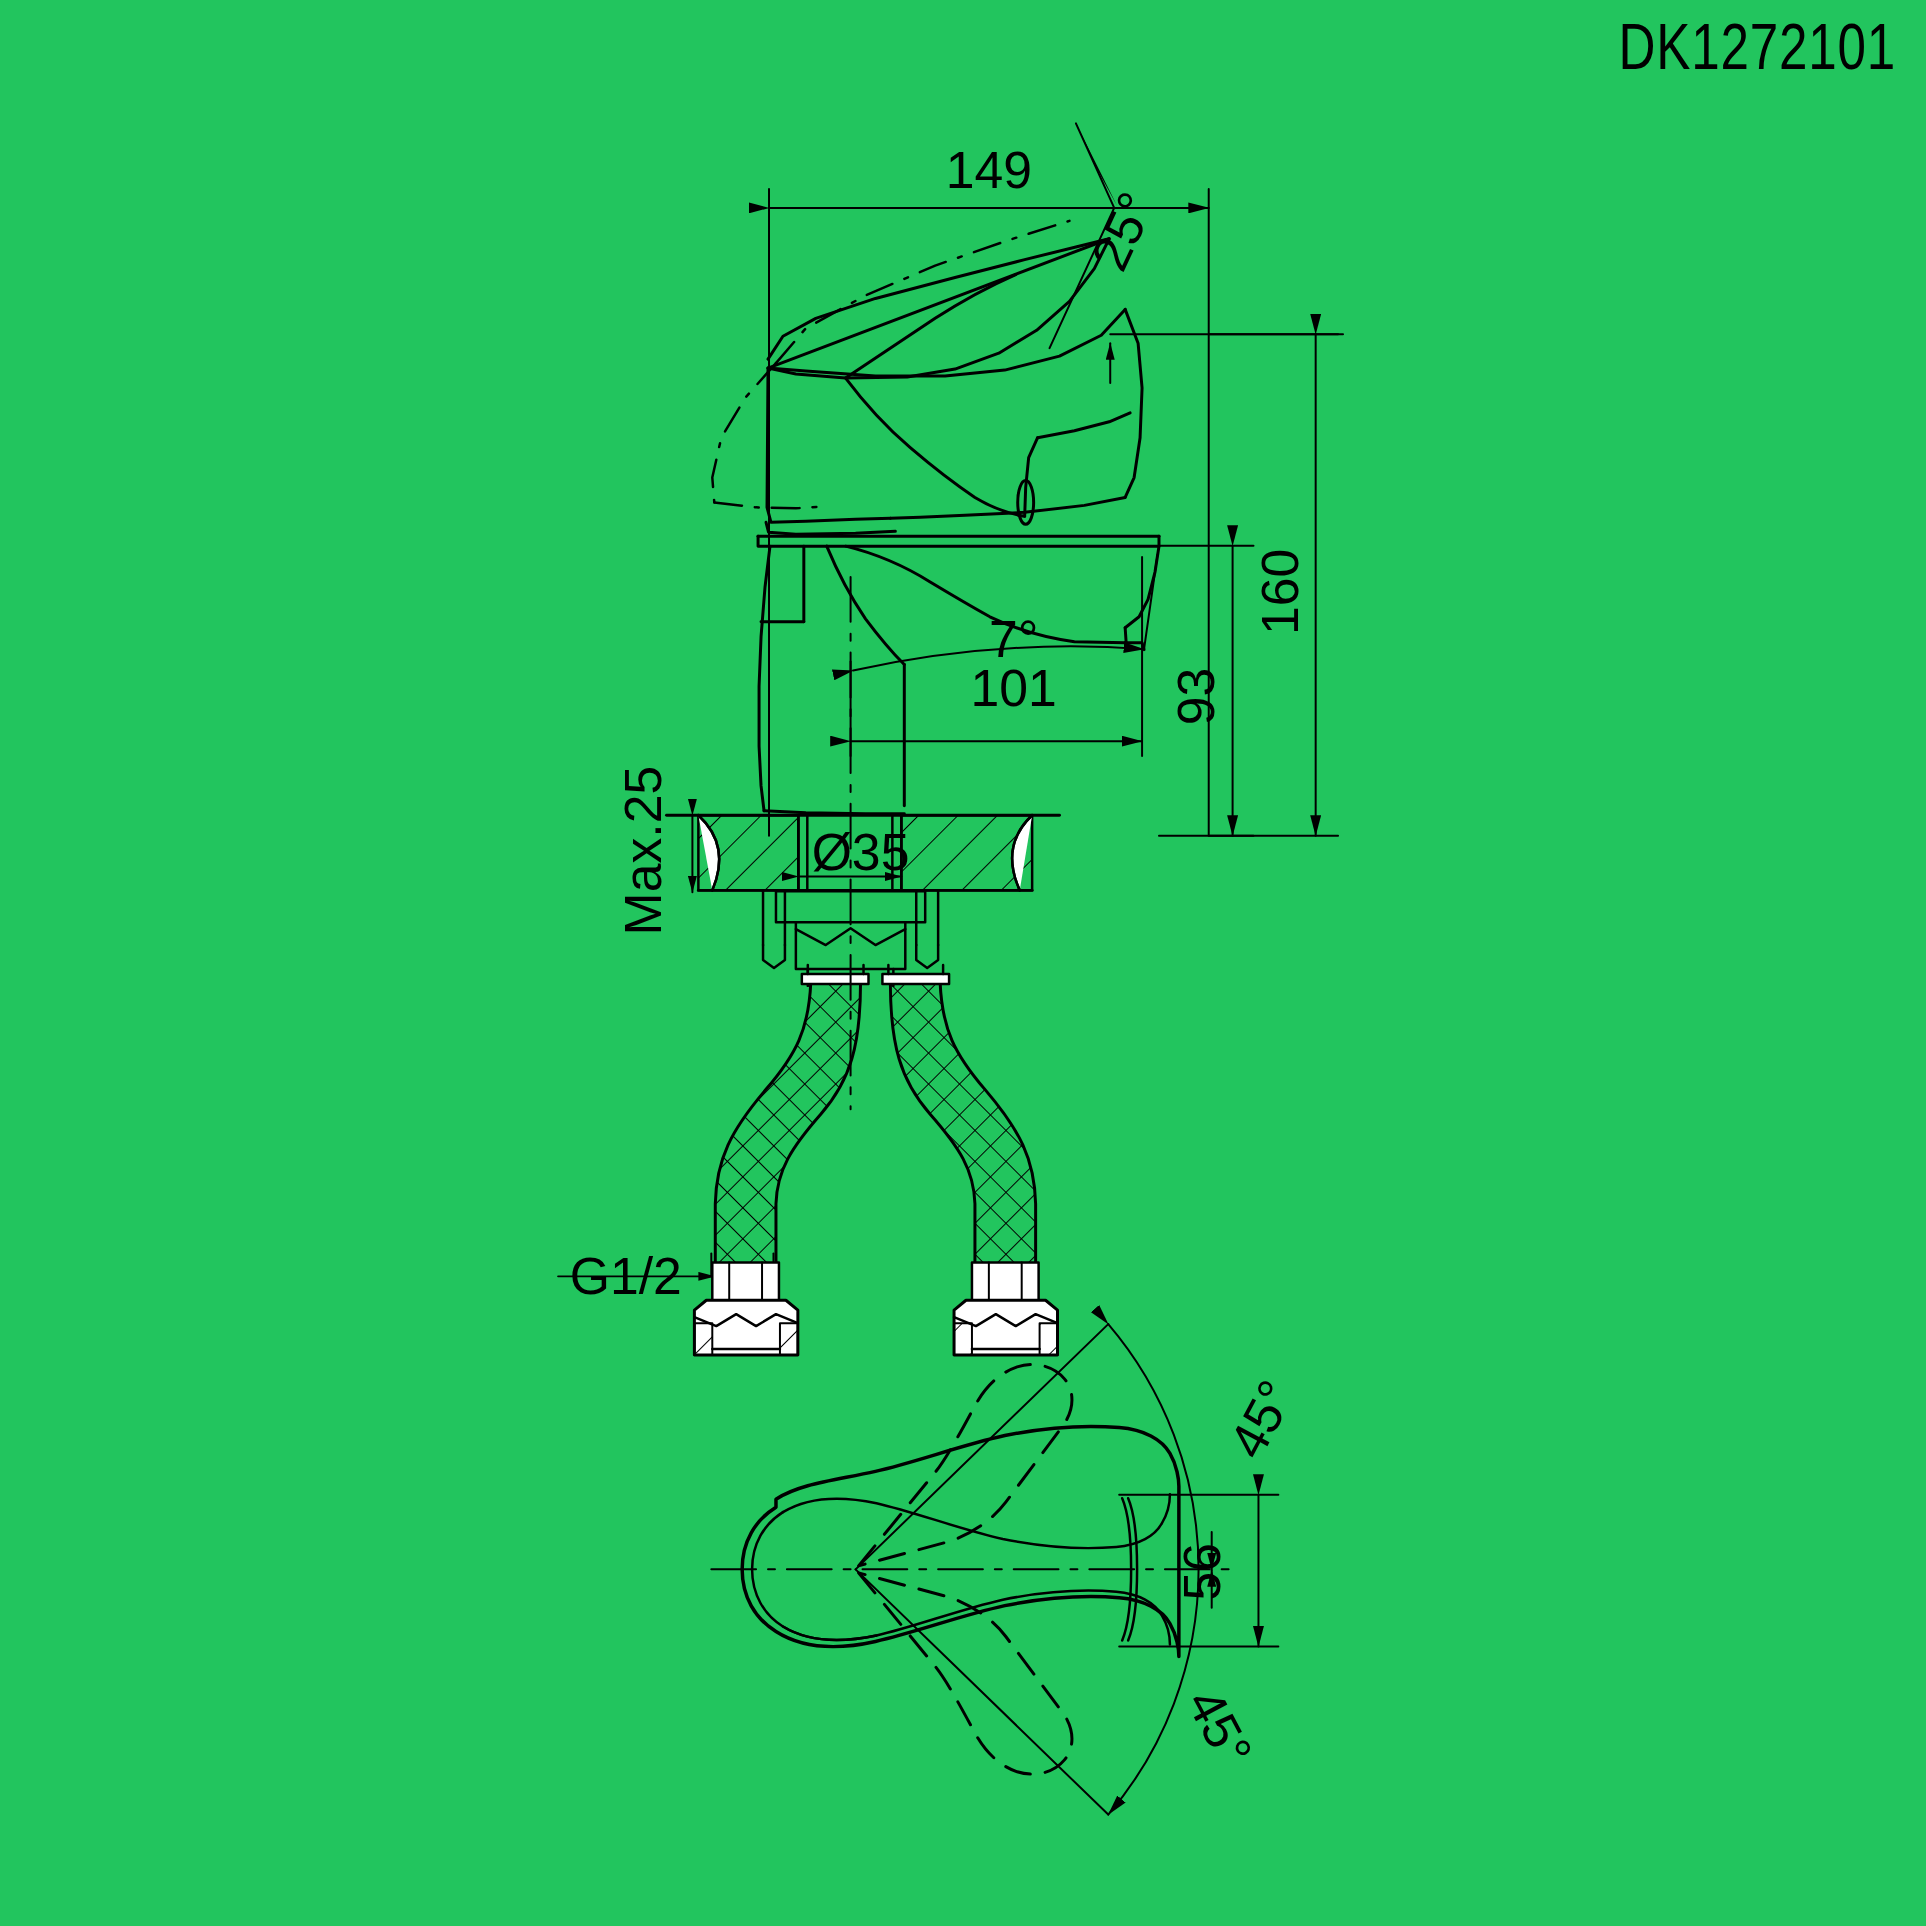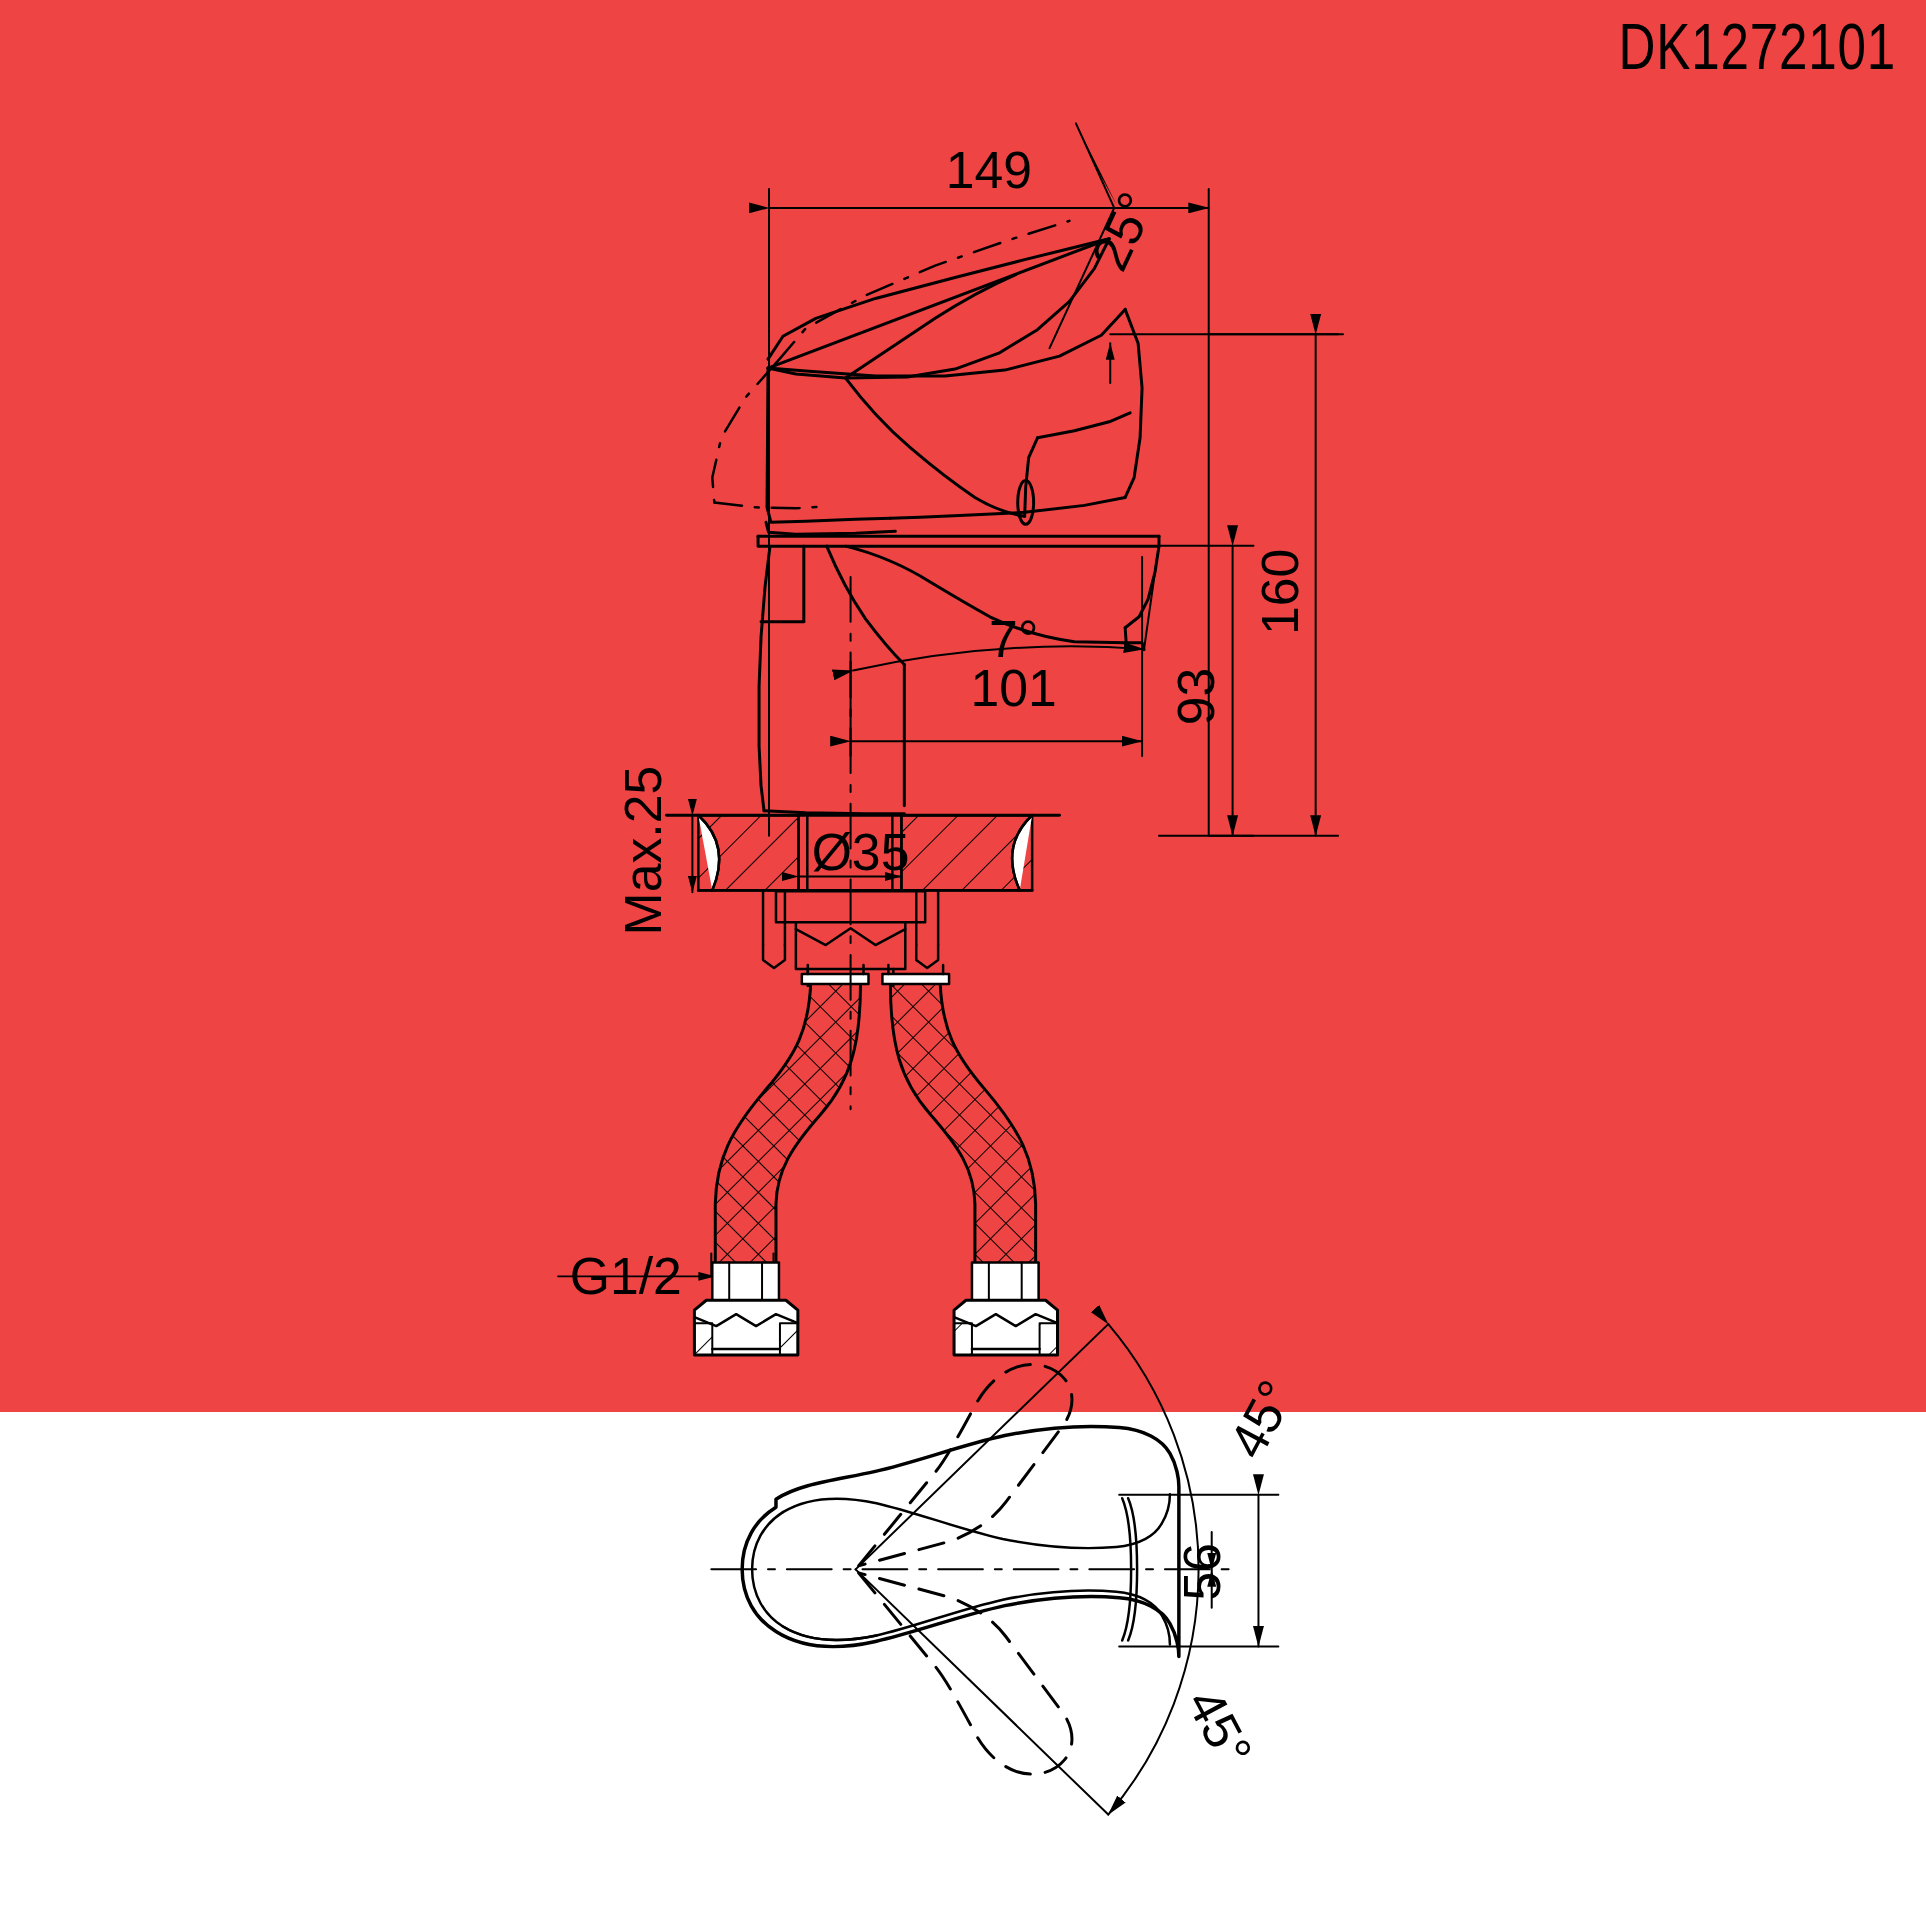--- a/index.html
+++ b/index.html
@@ -2,21 +2,21 @@
 <html style="font-size:8px"><head>
 <meta charset="utf-8">
 <title>DK1272101</title>
 <style>
   html,body{margin:0;padding:0;background:#ffffff;}
   body{
     width:1926px;height:1926px;
     font-family:"Liberation Sans","DejaVu Sans",sans-serif;
     overflow:hidden;
   }
-  #sheet{position:relative;width:1926px;height:1412px;background:#ef4444;}
+  #sheet{position:relative;width:1926px;height:1926px;background:#22c55e;}
   #title{
     position:absolute;
     right:30px;top:15px;
     font-size:64px;
     letter-spacing:1px;
     color:#000;
     font-family:"Liberation Sans Narrow","Liberation Sans","DejaVu Sans Condensed",sans-serif;
     transform:scaleX(0.80);
     transform-origin:100% 50%;
     white-space:nowrap;

